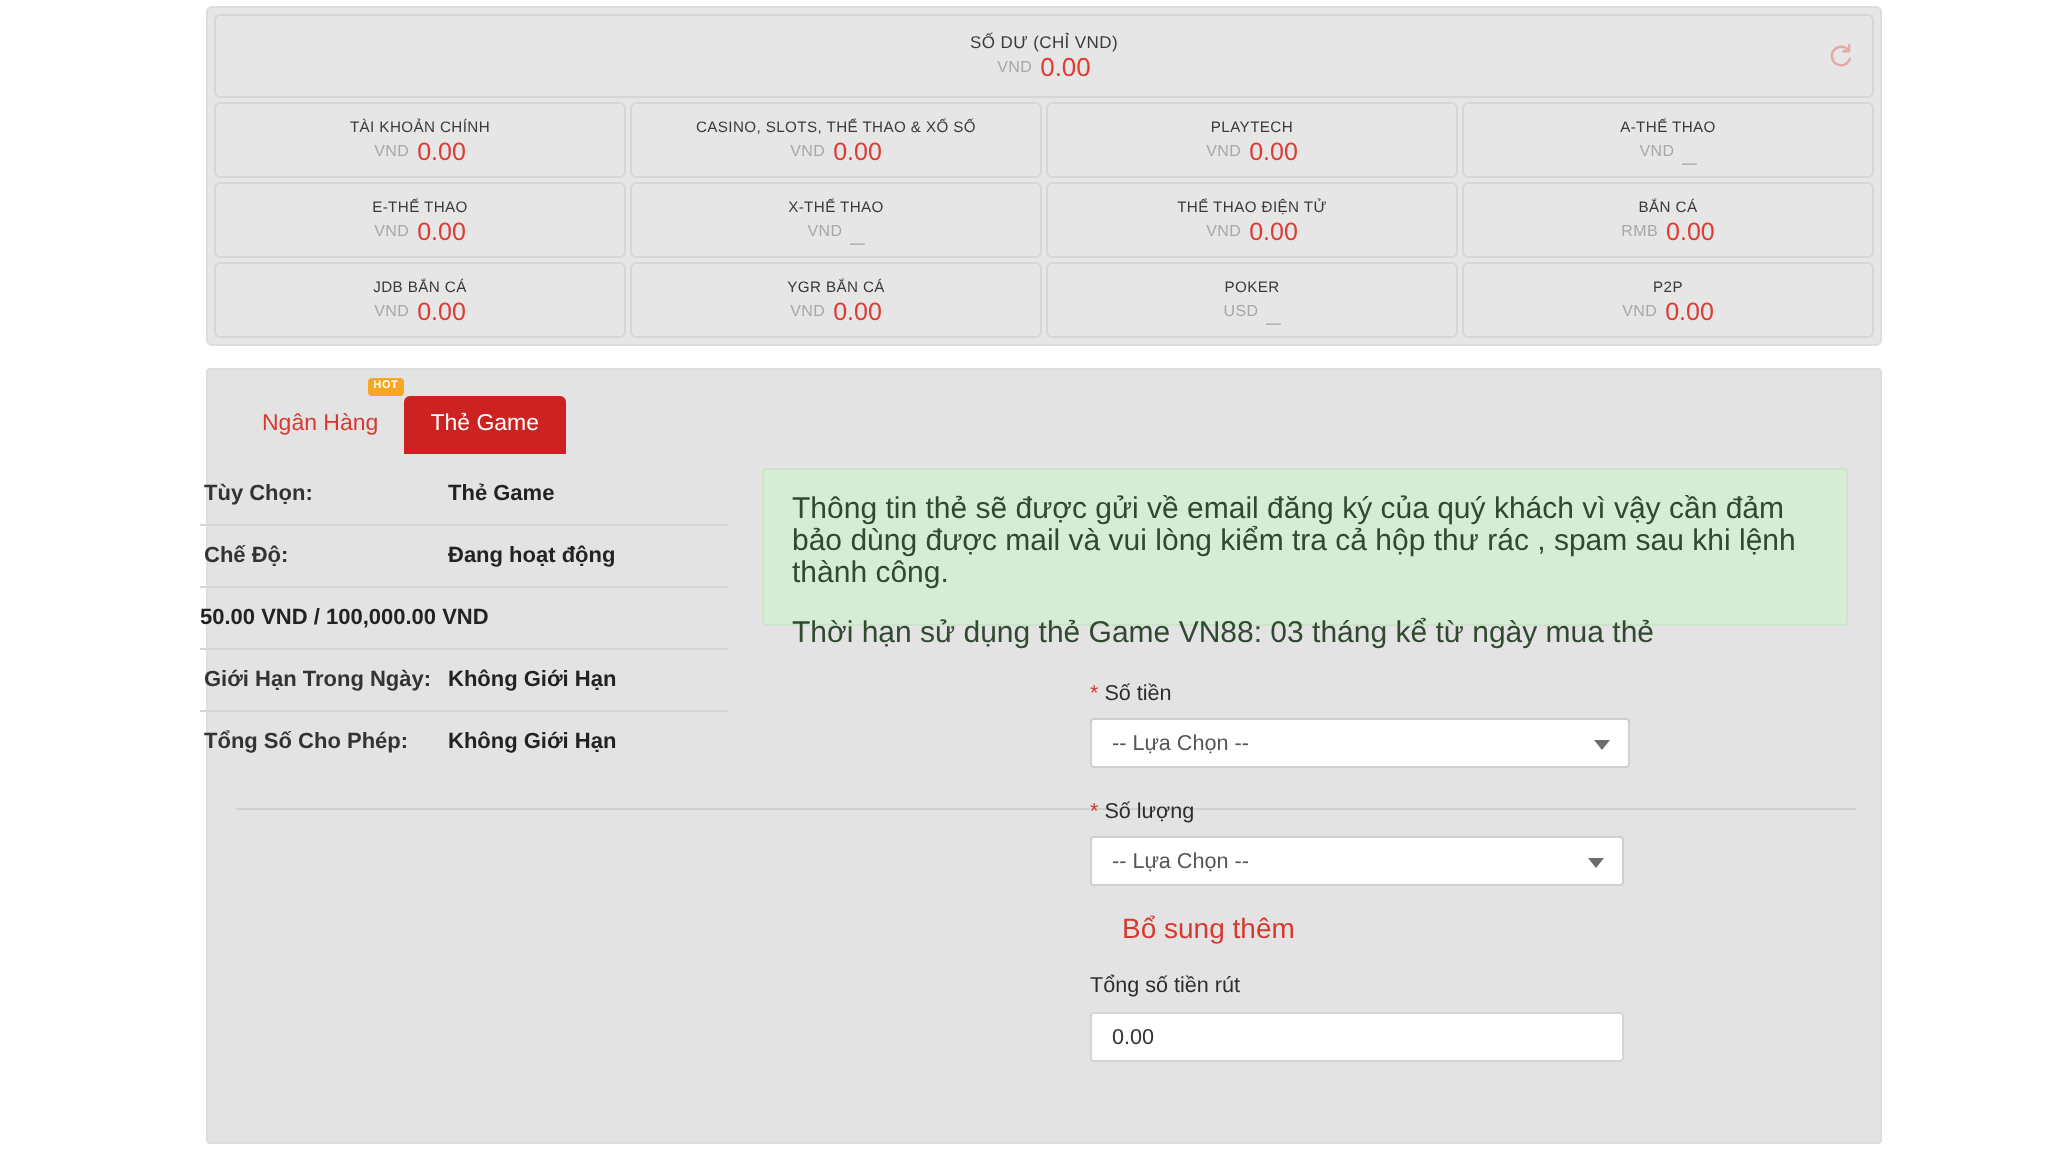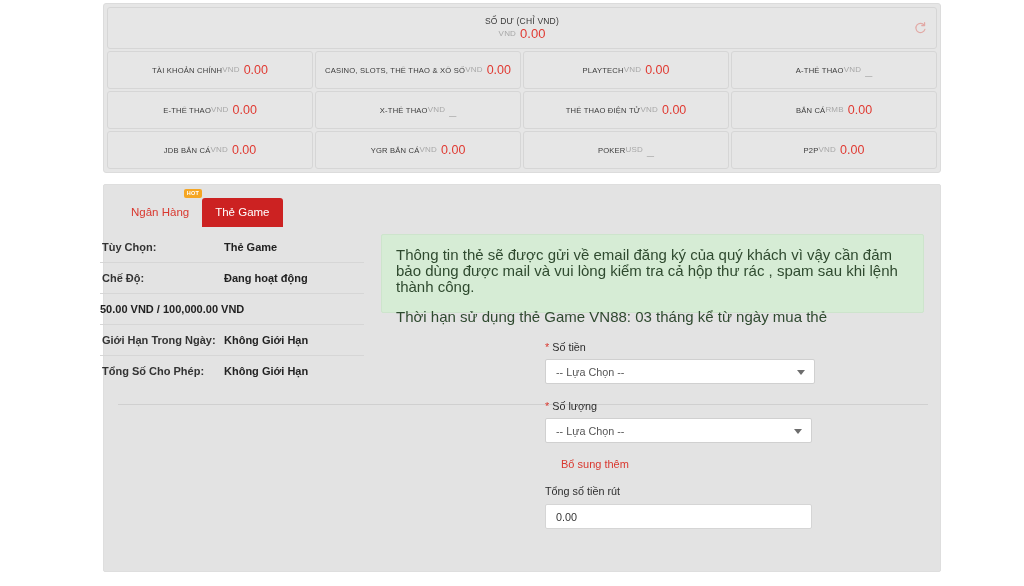--- a/index.html
+++ b/index.html
@@ -64,21 +64,21 @@
     grid-template-columns: repeat(4, 1fr);
     gap: 2px;
     margin-top: 2px;
   }
   .bal-cell {
     background: #e6e6e6;
     border: 1px solid #d6d6d6;
     border-radius: 3px;
     height: 38px;
     display: flex;
-    flex-direction: row;
+    flex-direction: column;
     align-items: center;
     justify-content: center;
     padding: 0 4px;
   }
   .bal-cell .bal-label { font-size: 7.6px; line-height: 11px; }
   .bal-cell .bal-val { font-size: 12.5px; }
 
   
   .main-panel {
     position: absolute;
@@ -201,21 +201,21 @@
     position: absolute;
     right: 9px; top: 50%;
     margin-top: -2px;
     width: 0; height: 0;
     border-left: 4.5px solid transparent;
     border-right: 4.5px solid transparent;
     border-top: 5px solid #6d6d6d;
   }
   .gap-a { height: 15px; }
   .link-more {
-    font-size: 11px;
+    font-size: 14px;
     color: #d9382f;
     line-height: 14px;
     margin-top: 14px;
     cursor: pointer;
     display: inline-block;
     padding-left: 16px;
   }
   .total-label {
     font-size: 10.8px;
     color: #2d2d2d;

